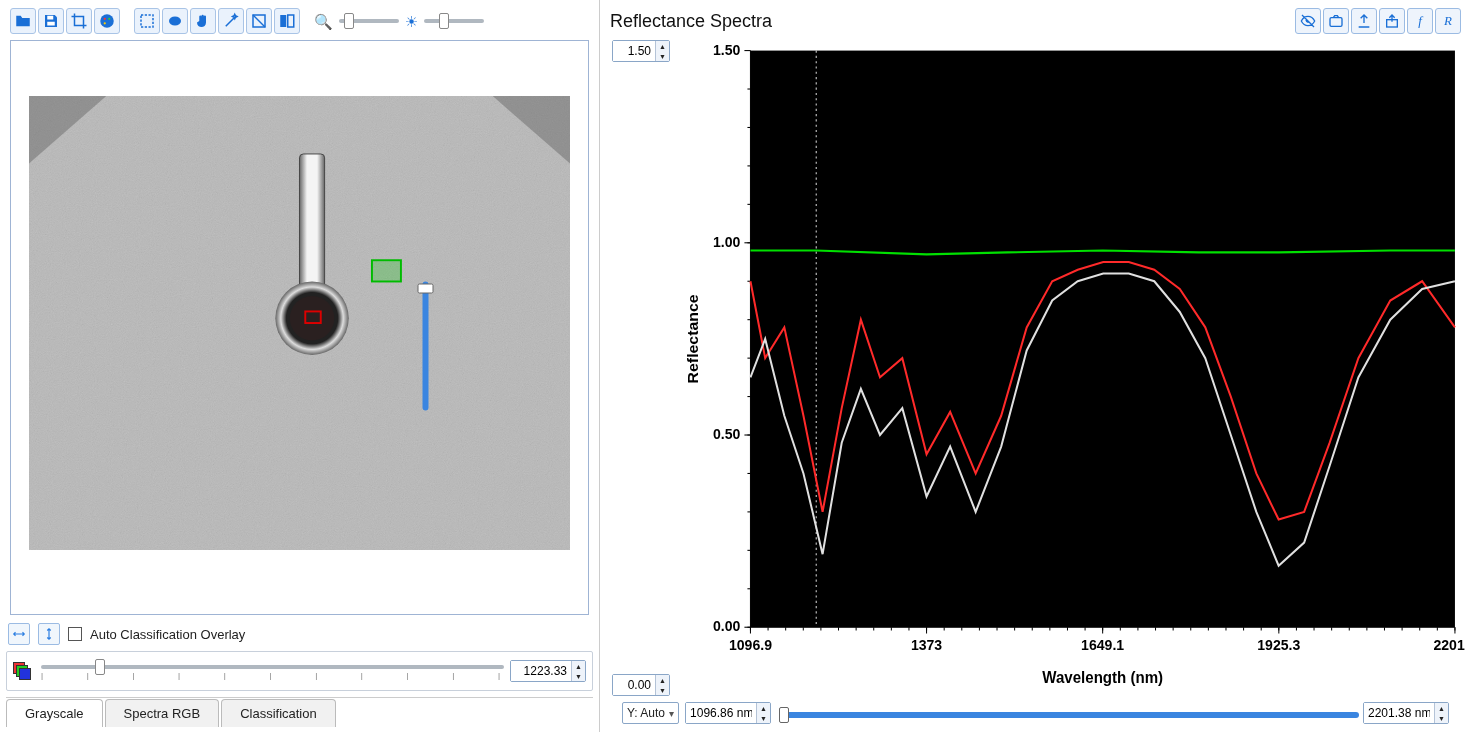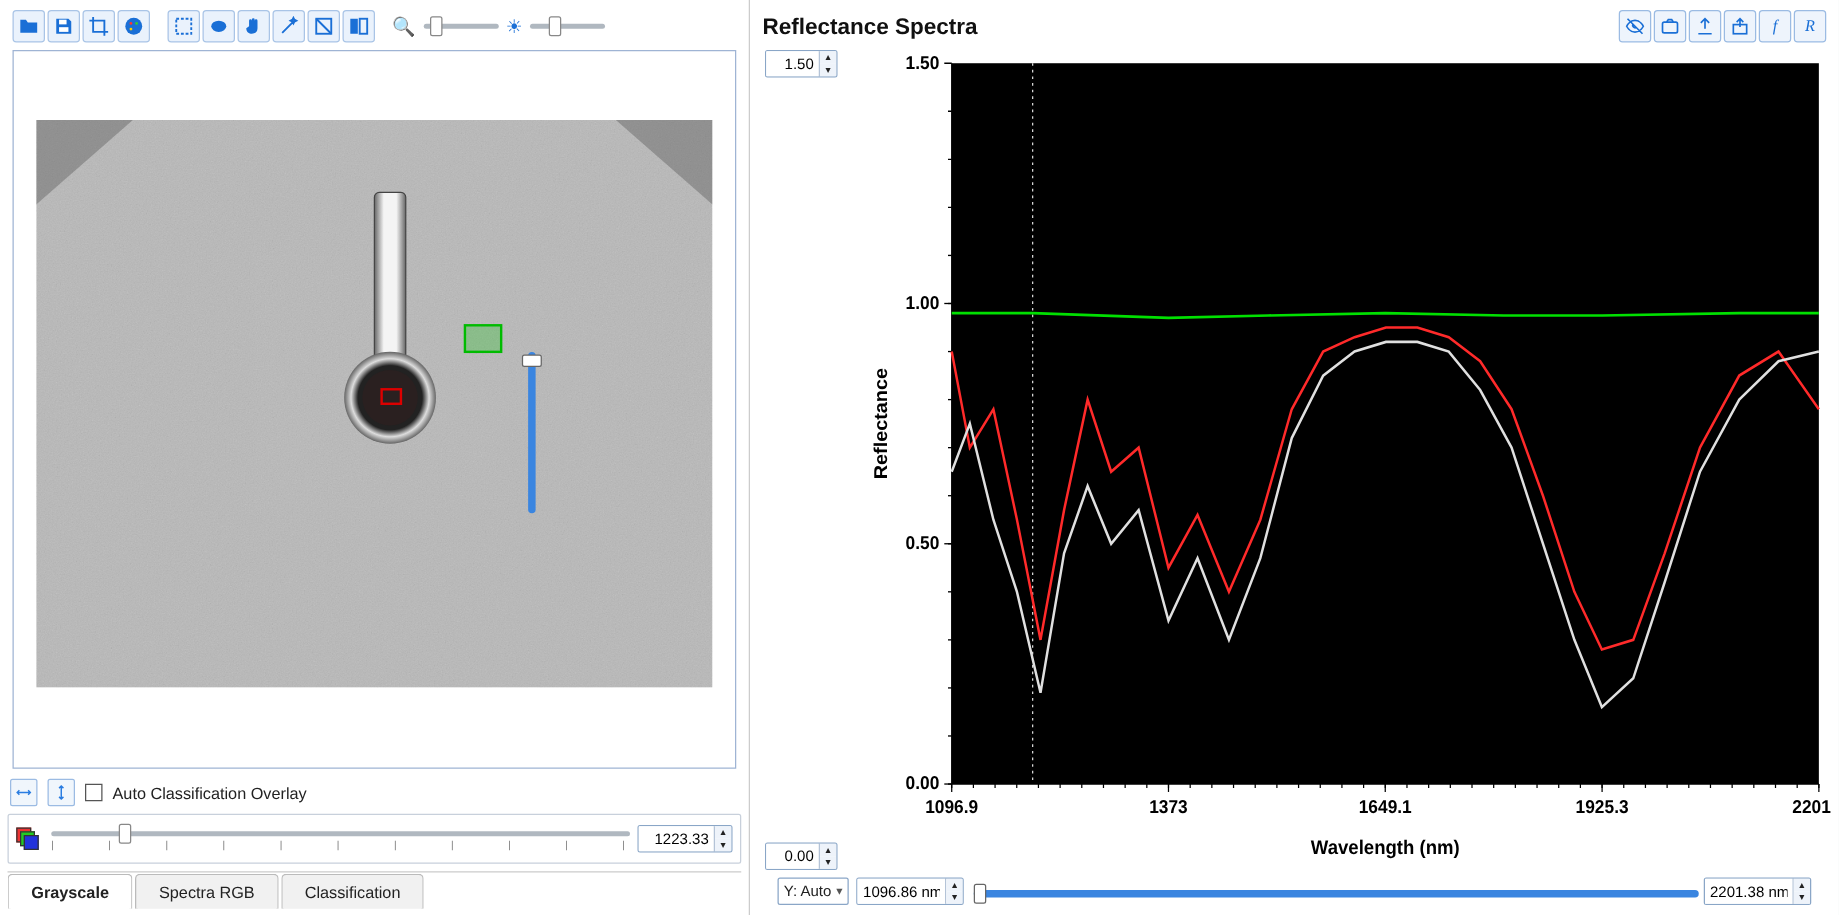--- a/index.html
+++ b/index.html
@@ -41,31 +41,31 @@
   .band-slider input[type=range]{width:100%}
   .ticks{display:flex;justify-content:space-between;padding:0 2px;font-size:8px;color:#777}
   .spin{display:flex;align-items:stretch;border:1px solid #8aa6c7;border-radius:2px;background:#fff;height:22px}
   .spin input{border:none;width:60px;text-align:right;padding:0 4px;font-size:12px;outline:none}
   .spin .arrows{width:14px;display:flex;flex-direction:column;border-left:1px solid #b4c3d7}
   .spin .arrows div{flex:1;font-size:7px;display:flex;align-items:center;justify-content:center;background:#eef3fa;cursor:pointer}
 
   
   .tabs{display:flex;gap:2px;border-top:1px solid #ccc}
   .tab{padding:6px 18px;border:1px solid #bbb;border-bottom:none;border-radius:4px 4px 0 0;background:#f1f1f1;cursor:pointer;position:relative;top:1px}
-  .tab.active{background:#fff;font-weight:700}
+  .tab.active{background:#fff;font-weight:400}
 
   
   .right-header{display:flex;align-items:center;justify-content:space-between;padding:2px 4px}
-  .right-header h2{margin:0;font-size:18px;font-weight:700;color:#111}
+  .right-header h2{margin:0;font-size:18px;font-weight:400;color:#111}
   .right-tools{display:flex;gap:2px}
   .rtool{width:26px;height:26px;border:1px solid #9bbbe3;border-radius:3px;background:#eef4fc;display:flex;align-items:center;justify-content:center;cursor:pointer;font-size:13px;color:#1a6fd6;font-family:serif;font-style:italic}
   .rtool svg{width:16px;height:16px}
 
   
-  .chart-row{flex:1;display:flex;gap:16px;margin:4px 0}
+  .chart-row{flex:1;display:flex;gap:4px;margin:4px 0}
   .yctrl{width:70px;display:flex;flex-direction:column;align-items:center;gap:4px}
   .yctrl .spin input{width:42px}
   .vslider-box{flex:1;width:20px;display:flex;align-items:stretch}
   .vslider{-webkit-appearance:none;writing-mode:bt-lr;transform:rotate(-90deg);transform-origin:center;width:560px;height:20px;margin:0;position:relative;left:-270px;top:270px;background:transparent}
   .vslider::-webkit-slider-runnable-track{height:6px;background:#3a85e0;border-radius:3px}
   .vslider::-webkit-slider-thumb{-webkit-appearance:none;width:10px;height:16px;background:#fff;border:1px solid #666;border-radius:2px;margin-top:-5px}
   .chart-box{flex:1;background:#fff;position:relative}
   .chart-box svg{width:100%;height:100%}
 
   

